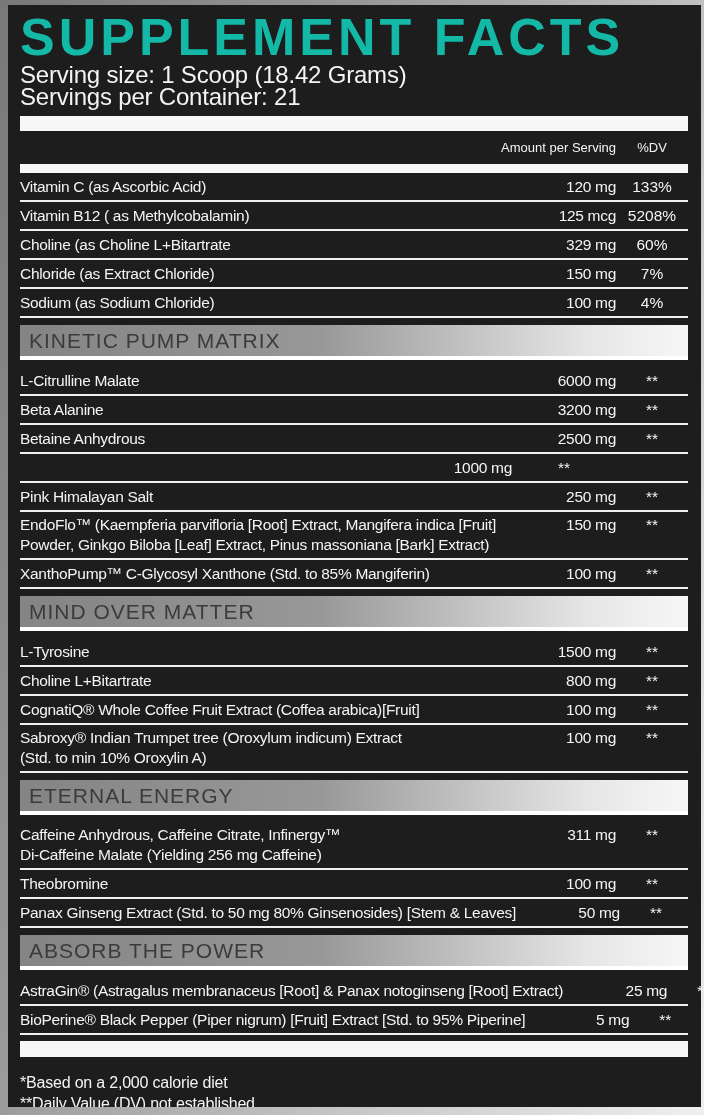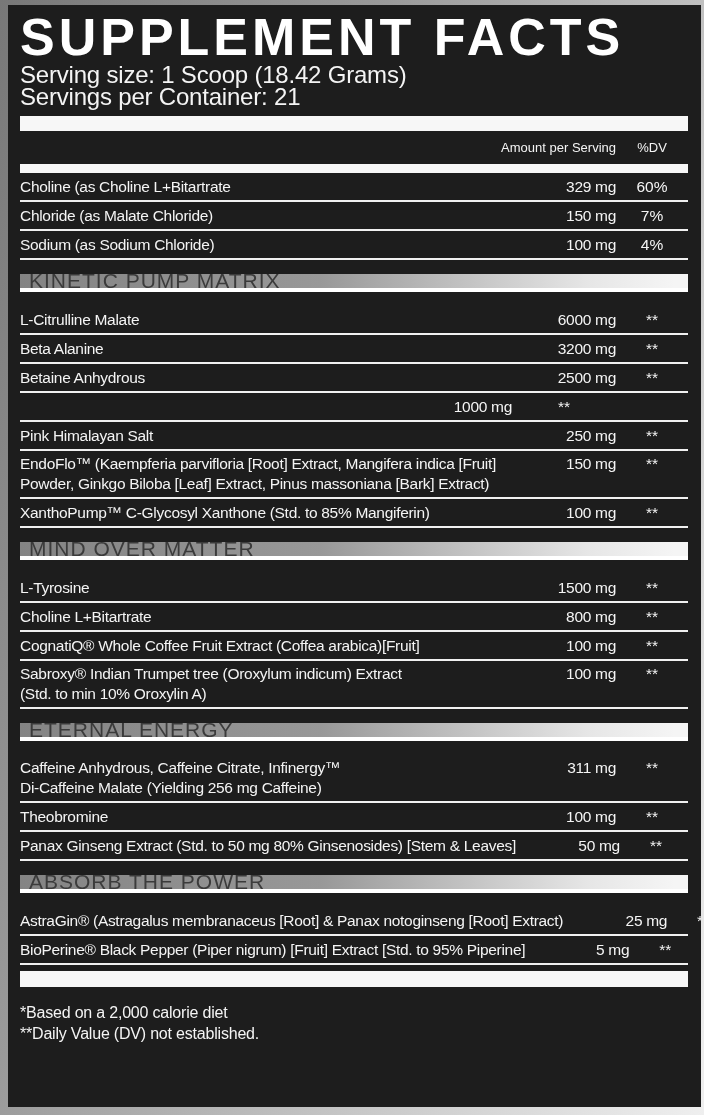--- a/index.html
+++ b/index.html
@@ -17,21 +17,21 @@
     padding:0 13px 0 12px;
     overflow:hidden;
   }
   .title{
     margin-top:5px;
     font-size:52px;
     font-weight:bold;
     letter-spacing:4px;
     line-height:1.04;
     white-space:nowrap;
-    color:#ffffff;
+    color:#14b8a6;
   }
   .serving-line{
     font-size:24px;
     line-height:22px;
     letter-spacing:-0.2px;
     white-space:nowrap;
   }
   .bar-thick{height:15px;background:#f7f7f7;margin-top:8px;}
   .bar-med{height:9px;background:#f7f7f7;}
   .bar-foot{height:16px;background:#f7f7f7;margin-top:6px;}
@@ -56,22 +56,22 @@
   .row.double{
     height:48px;
     align-items:start;
     padding-top:3px;
   }
   .row .name{white-space:nowrap;line-height:20px;}
   .row .name .l2{white-space:nowrap;line-height:20px;}
   .row .amount{text-align:right;white-space:nowrap;line-height:20px;}
   .row .dv{text-align:center;white-space:nowrap;line-height:20px;letter-spacing:0;}
   .section-bar{
-    margin:14px 0;
-    height:18px;
+    margin:7px 0;
+    height:35px;
     background:linear-gradient(90deg,#848484 0%,#989898 45%,#e6e6e6 85%,#f5f5f5 98%);
     border-bottom:4px solid #ffffff;
     display:flex;
     align-items:center;
     padding-left:9px;
     color:#3b3b3b;
     font-size:21px;
     letter-spacing:1px;
     white-space:nowrap;
   }
@@ -98,26 +98,36 @@
 
     <div class="col-header">
       <div class="amount-head">Amount per Serving</div>
       <div class="dv-head">%DV</div>
     </div>
 
     <div class="bar-med"></div>
 
     <div id="sections">
         <div class="row">
+          <div class="name">Vitamin C (as Ascorbic Acid)</div>
+          <div class="amount">120 mg</div>
+          <div class="dv">133%</div>
+        </div>
+        <div class="row">
+          <div class="name">Vitamin B12 ( as Methylcobalamin)</div>
+          <div class="amount">125 mcg</div>
+          <div class="dv">5208%</div>
+        </div>
+        <div class="row">
           <div class="name">Choline (as Choline L+Bitartrate</div>
           <div class="amount">329 mg</div>
           <div class="dv">60%</div>
         </div>
         <div class="row">
-          <div class="name">Chloride (as Malate Chloride)</div>
+          <div class="name">Chloride (as Extract Chloride)</div>
           <div class="amount">150 mg</div>
           <div class="dv">7%</div>
         </div>
         <div class="row">
           <div class="name">Sodium (as Sodium Chloride)</div>
           <div class="amount">100 mg</div>
           <div class="dv">4%</div>
         </div>
         <div class="section-bar">KINETIC PUMP MATRIX</div>
         <div class="row">

